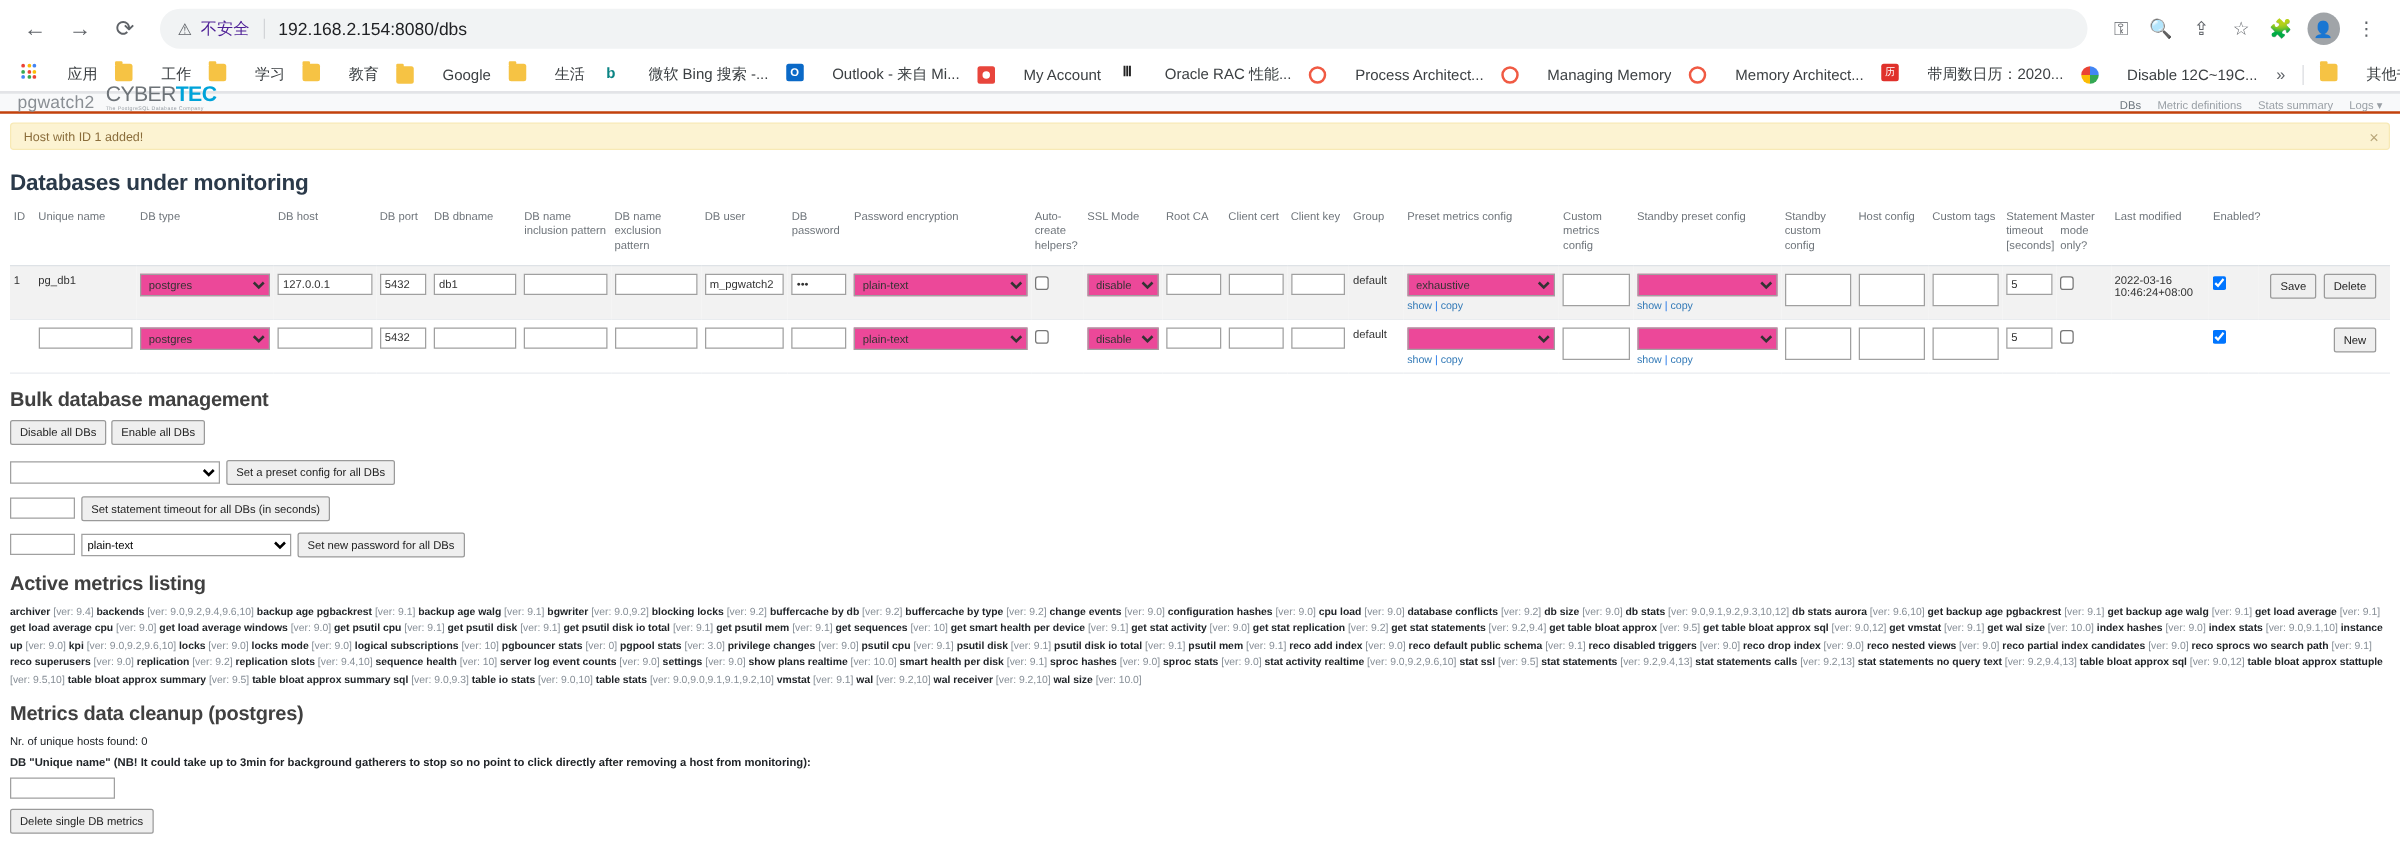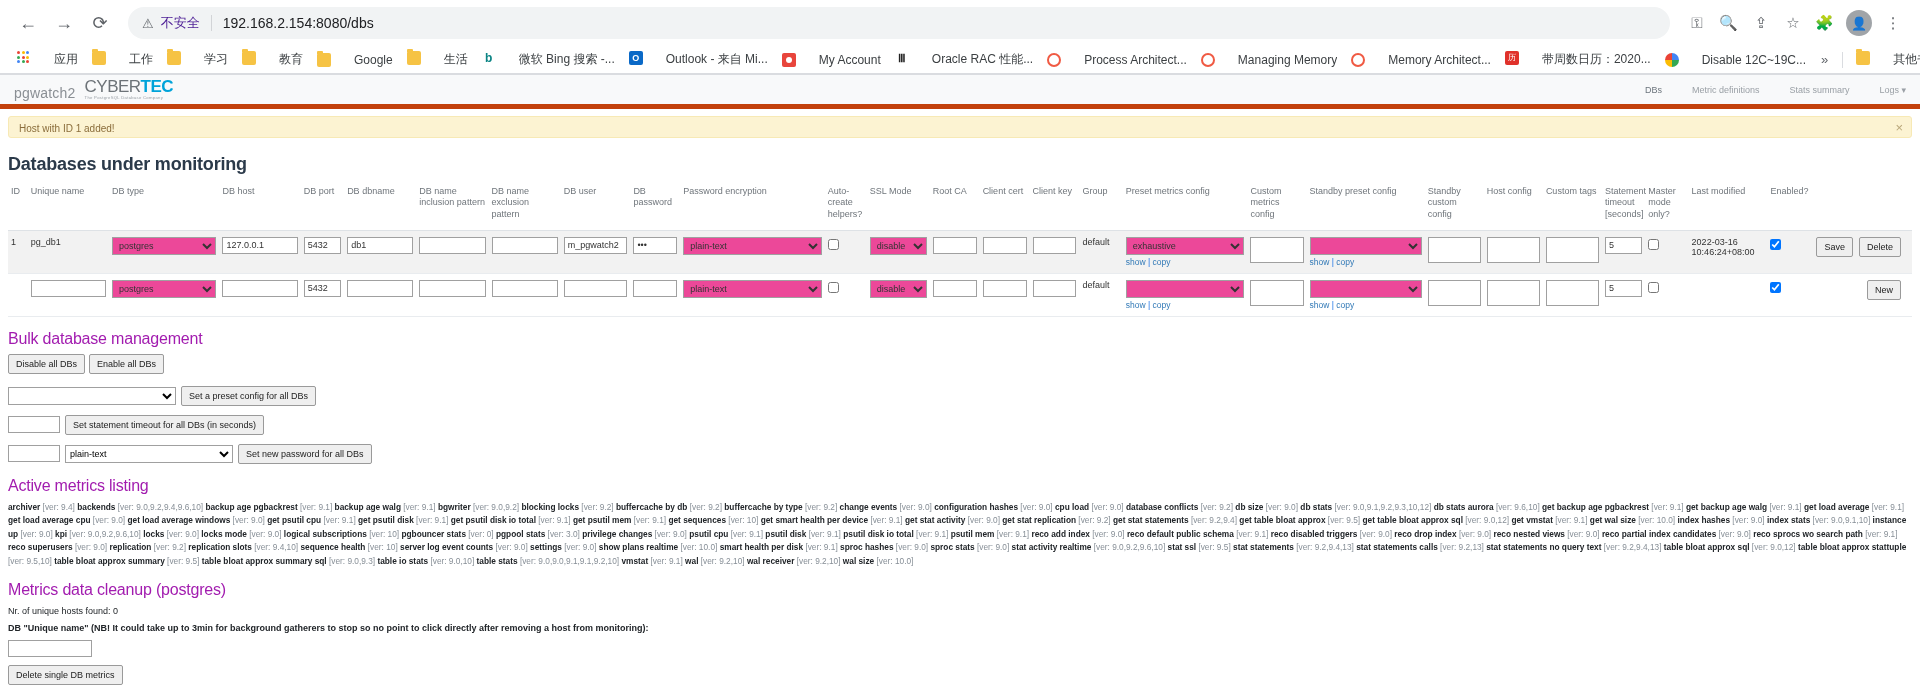--- a/index.html
+++ b/index.html
@@ -50,41 +50,41 @@
   .fav.ring { background:transparent; border:2px solid #f05a43; border-radius:50%; }
   .fav.cal { background:#e0312b; color:#fff; font-size:8px; line-height:14px; text-align:center; }
   .fav.goog { background:transparent; }
   .fav.goog:after{ content:""; position:absolute; inset:0; border-radius:50%;
     background:conic-gradient(#4285f4 0 25%, #34a853 0 50%, #fbbc05 0 75%, #ea4335 0); }
   .fav.list { background:#fff; border:1.5px solid #5f6368; border-radius:2px; }
   .chev-more { color:#5f6368; font-size:13px; padding:0 8px; flex:none; }
   .bm-sep { width:1px; height:16px; background:#dadce0; margin:0 6px; flex:none; }
 
   
-  .appbar { height:34px; background:#f8f9fa; border-bottom:5px solid #c2410c;
-    display:flex; align-items:center; padding:0 14px; }
+  .appbar { height:16px; background:#f8f9fa; border-bottom:2px solid #c2410c;
+    display:flex; align-items:flex-end; padding:0 14px; }
   .brand { display:flex; align-items:flex-end; gap:9px; }
   .brand .pg { font-size:14px; color:#8a8f94; letter-spacing:.2px; }
   .cyber { font-size:17px; letter-spacing:-.5px; line-height:1; }
   .cyber .c1 { color:#6d7378; }
   .cyber .c2 { color:#00a3d9; font-weight:bold; }
   .cyber .tag { display:block; font-size:4.2px; color:#9aa0a6; letter-spacing:.3px; margin-top:1px; }
-  .appnav { margin-left:auto; display:flex; align-items:center; gap:30px; font-size:9px; color:#9aa0a6;padding-left:20px; }
+  .appnav { margin-left:auto; display:flex; align-items:center; gap:13px; font-size:9px; color:#9aa0a6;padding-left:20px; }
   .appnav a { color:#9aa0a6; text-decoration:none; }
   .appnav a.active { color:#6c757d; }
 
   
   .alert { margin:7px 8px 16px 8px; background:#fcf3d2; border:1px solid #f7e9b5; border-radius:3px;
     padding:6px 10px; color:#8a6d3b; font-size:10px; position:relative; height:22px; }
   .alert .x { position:absolute; right:8px; top:3px; color:#b9a77a; font-size:13px; }
 
   
   .content { padding:0 8px; }
   h2.sect { font-size:18px; font-weight:bold; color:#2b3a4a; margin:14px 0 7px 0; letter-spacing:-.2px; }
-  h3.sect { font-size:16px; font-weight:normal; color:#a21caf; margin:13px 0 6px 0; letter-spacing:-.2px; }
+  h3.sect { font-size:16px; font-weight:bold; color:#404040; margin:13px 0 6px 0; letter-spacing:-.2px; }
 
   table.dbs { width:100%; border-collapse:collapse; table-layout:fixed; }
   table.dbs th { font-size:9px; font-weight:normal; color:#6f757b; text-align:left;
     vertical-align:top; padding:4px 3px 10px 3px; border-bottom:1px solid #dee2e6; line-height:1.25; }
   table.dbs td { padding:6px 3px; vertical-align:top; border-bottom:1px solid #e9ecef; font-size:9px; color:#333; }
   table.dbs tr.row-filled td { background:#f2f2f2; }
 
   input.f { height:17px; border:1px solid #a0a0a0; background:#fff; font-size:9px; padding:1px 3px;
     font-family:"Liberation Sans", sans-serif; color:#333; width:100%; }
   select.f { height:18px; border:1px solid #a0a0a0; background:#ec4899; font-size:9px;

